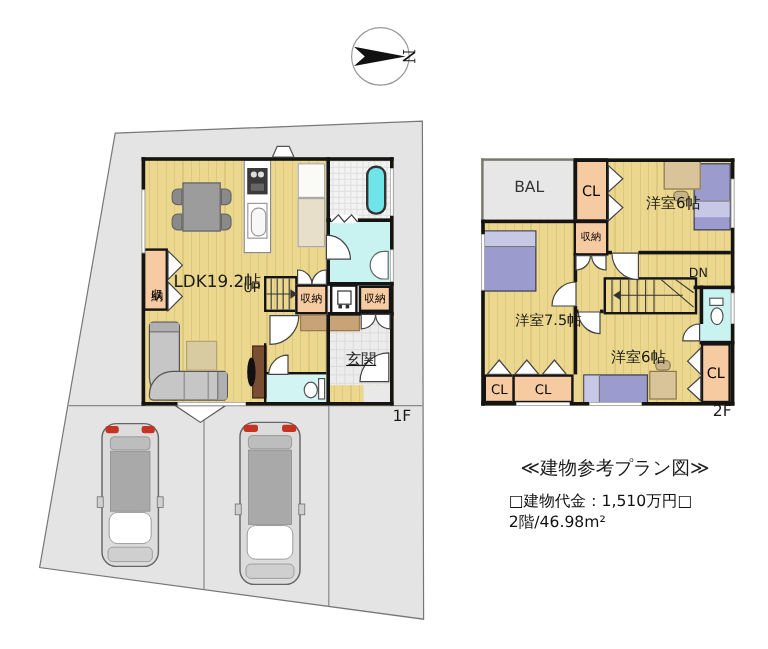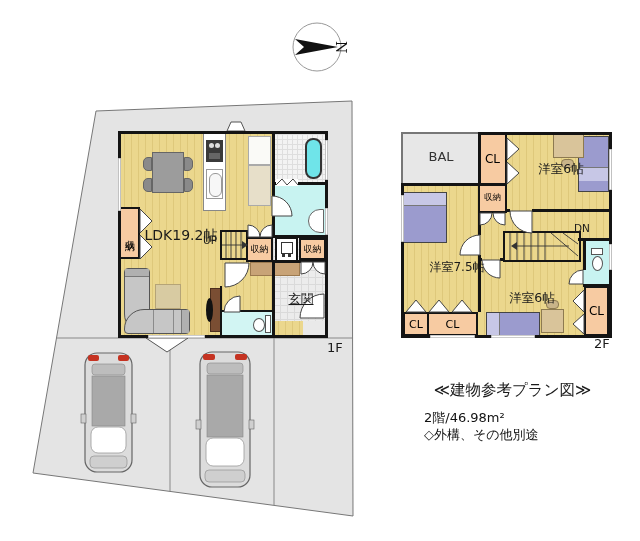--- a/index.html
+++ b/index.html
@@ -282,18 +282,18 @@
     <div class="lbl" style="left:128px;top:30px;width:64px;font-size:12.5px;">洋室6帖</div>
     <div class="lbl" style="left:20px;top:129px;width:72px;font-size:12px;">洋室7.5帖</div>
     <div class="lbl" style="left:99px;top:159px;width:64px;font-size:12.5px;">洋室6帖</div>
     <div class="lbl" style="left:166px;top:91px;width:30px;font-size:10.5px;">DN</div>
   </div>
   <div class="lbl" style="left:594px;top:337px;font-size:13px;">2F</div>
 
   <div class="abs" style="left:400px;top:382px;width:225px;">
     <div class="lbl" style="position:static;font-size:15.5px;font-weight:500;text-align:center;margin-bottom:11px;">≪建物参考プラン図≫</div>
     <div id="info-lines" style="padding-left:24px;">
+      <div>□建物代金：1,510万円□</div>
       <div>2階/46.98m²</div>
-      <div>◇外構、その他別途</div>
     </div>
   </div>
 
 </div>
 
 </body></html>

